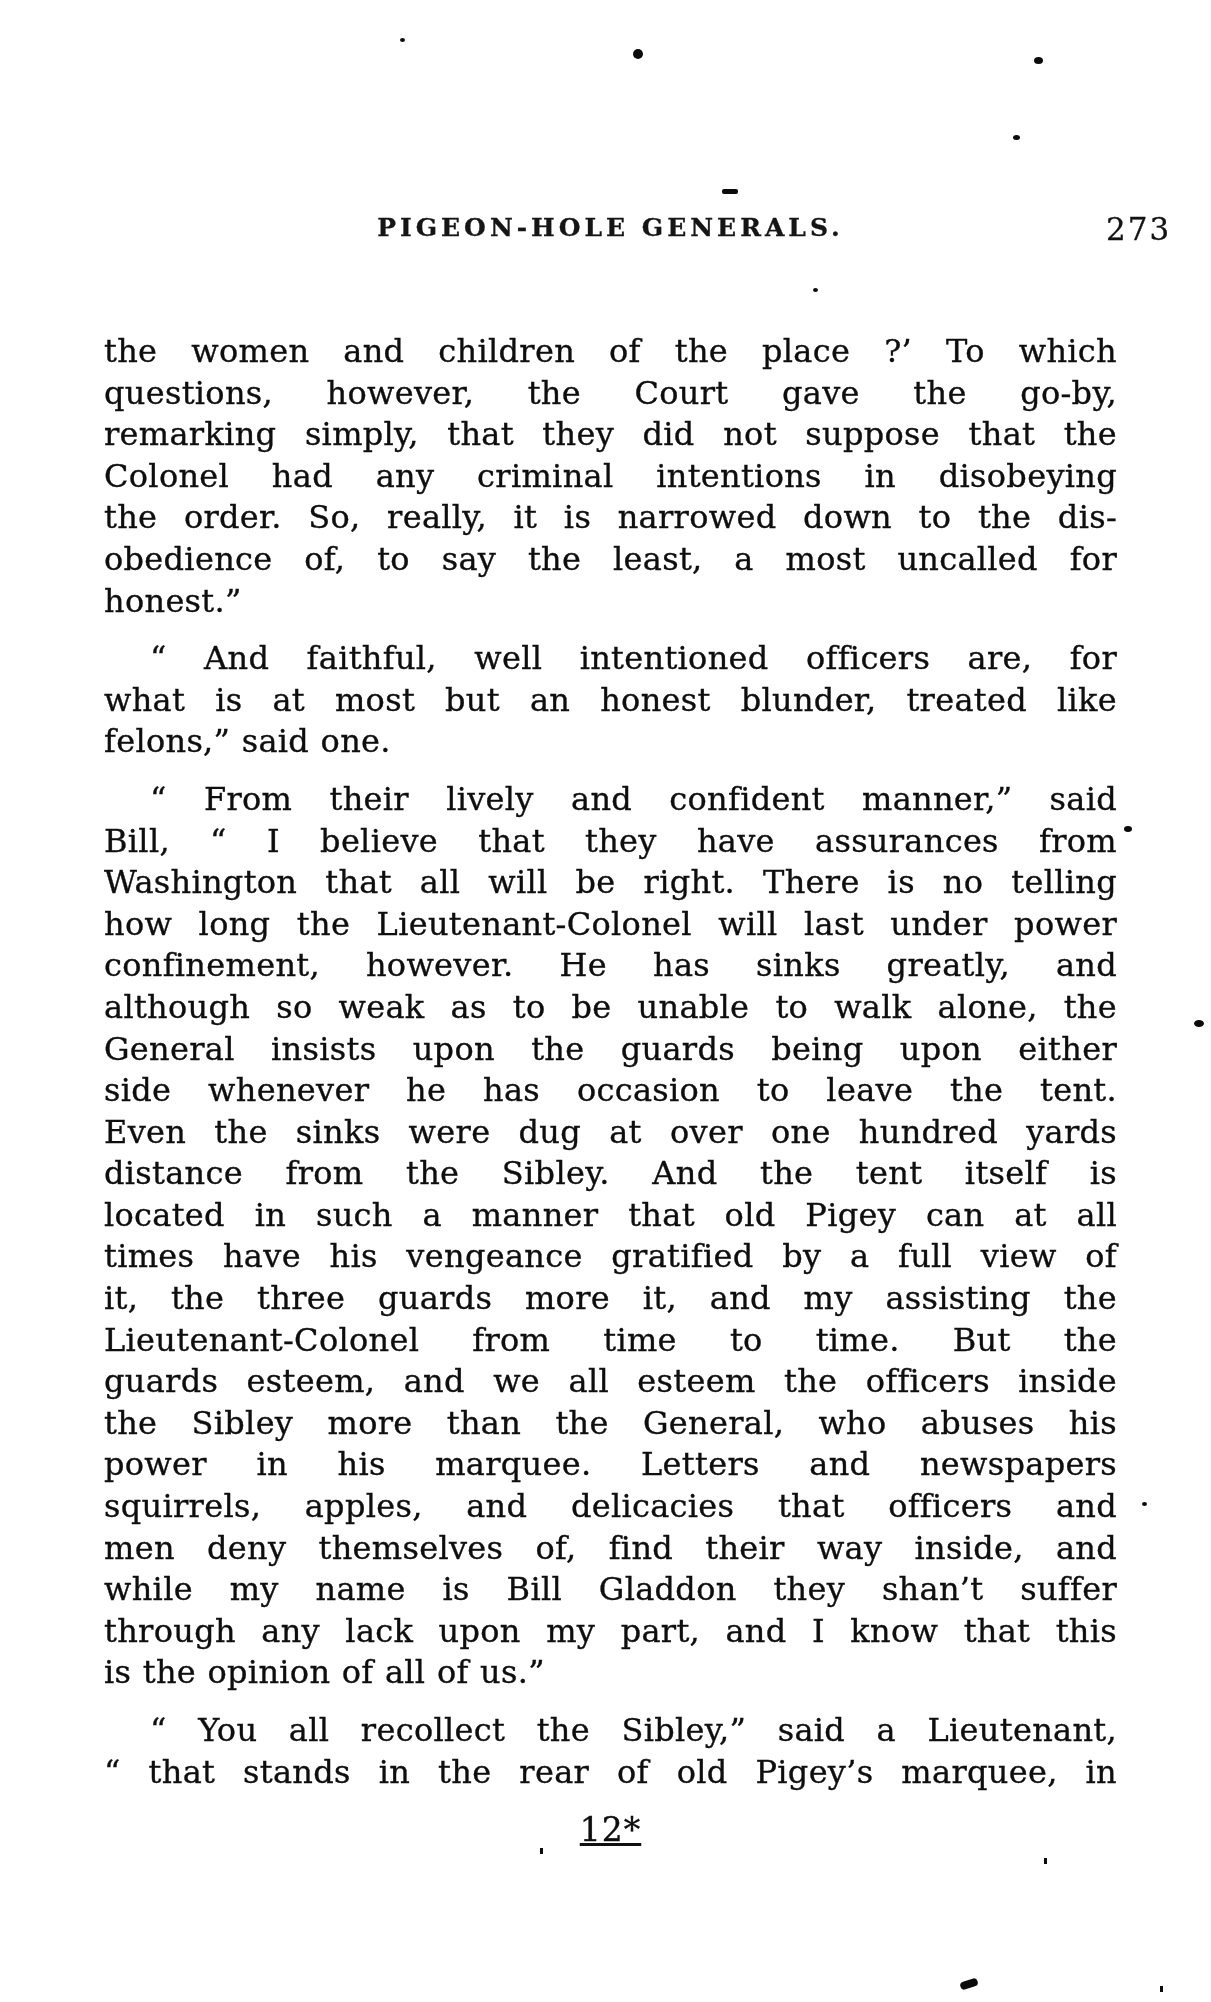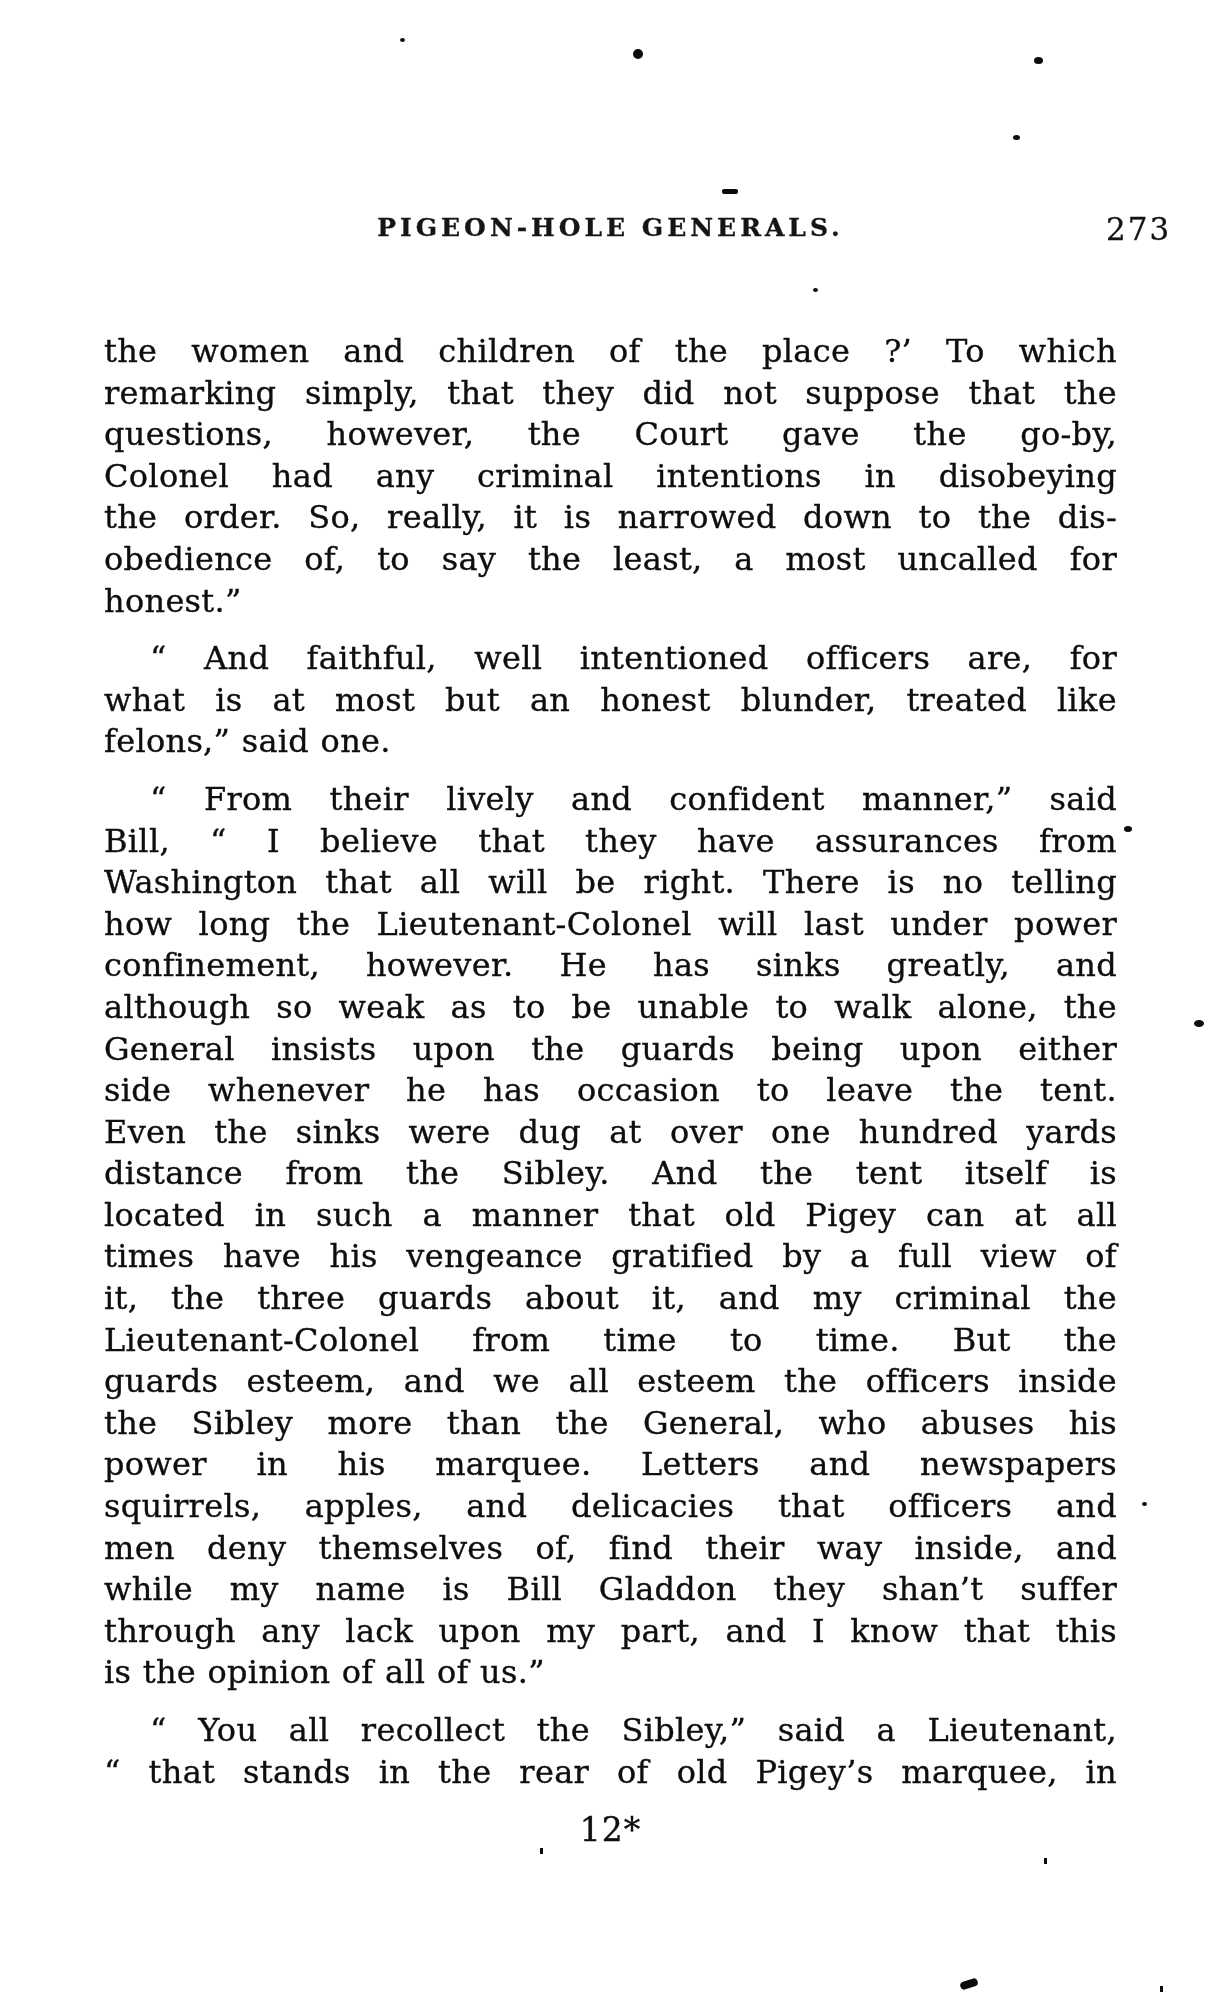--- a/index.html
+++ b/index.html
@@ -58,40 +58,41 @@
     text-align-last: justify;
     white-space: normal;
   }
   .line.end { text-align-last: left; }
   .line.indent { text-indent: 46px; }
   .sig {
     margin-top: 15px;
     text-align-last: center;
     font-size: 33px;
     letter-spacing: 1px;
+    text-decoration: underline;
   }
   .speck { position: absolute; background: #0b0b0b; }
   .speck.round { border-radius: 50%; }
 </style>
 </head>
 <body>
 
 <div class="page">
 
   <div class="header">
     <span class="header-title">PIGEON-HOLE GENERALS.</span>
     <span class="page-number">273</span>
   </div>
 
   <div class="body">
 
     <div class="para">
         <div class="line">the women and children of the place ?’  To which</div>
+        <div class="line">questions, however, the Court gave the go-by,</div>
         <div class="line">remarking simply, that they did not suppose that the</div>
-        <div class="line">questions, however, the Court gave the go-by,</div>
         <div class="line">Colonel had any criminal intentions in disobeying</div>
         <div class="line">the order.  So, really, it is narrowed down to the dis-</div>
         <div class="line">obedience of, to say the least, a most uncalled for</div>
         <div class="line end">honest.”</div>
       </div>
       <div class="para">
         <div class="line indent">“ And faithful, well intentioned officers are, for</div>
         <div class="line">what is at most but an honest blunder, treated like</div>
         <div class="line end">felons,” said one.</div>
       </div>
@@ -101,21 +102,21 @@
         <div class="line">Washington that all will be right.  There is no telling</div>
         <div class="line">how long the Lieutenant-Colonel will last under power</div>
         <div class="line">confinement, however.  He has sinks greatly, and</div>
         <div class="line">although so weak as to be unable to walk alone, the</div>
         <div class="line">General insists upon the guards being upon either</div>
         <div class="line">side whenever he has occasion to leave the tent.</div>
         <div class="line">Even the sinks were dug at over one hundred yards</div>
         <div class="line">distance from the Sibley.  And the tent itself is</div>
         <div class="line">located in such a manner that old Pigey can at all</div>
         <div class="line">times have his vengeance gratified by a full view of</div>
-        <div class="line">it, the three guards about it, and my criminal the</div>
+        <div class="line">it, the three guards more it, and my assisting the</div>
         <div class="line">Lieutenant-Colonel from time to time.  But the</div>
         <div class="line">guards esteem, and we all esteem the officers inside</div>
         <div class="line">the Sibley more than the General, who abuses his</div>
         <div class="line">power in his marquee.  Letters and newspapers</div>
         <div class="line">squirrels, apples, and delicacies that officers and</div>
         <div class="line">men deny themselves of, find their way inside, and</div>
         <div class="line">while my name is Bill Gladdon they shan’t suffer</div>
         <div class="line">through any lack upon my part, and I know that this</div>
         <div class="line end">is the opinion of all of us.”</div>
       </div>

